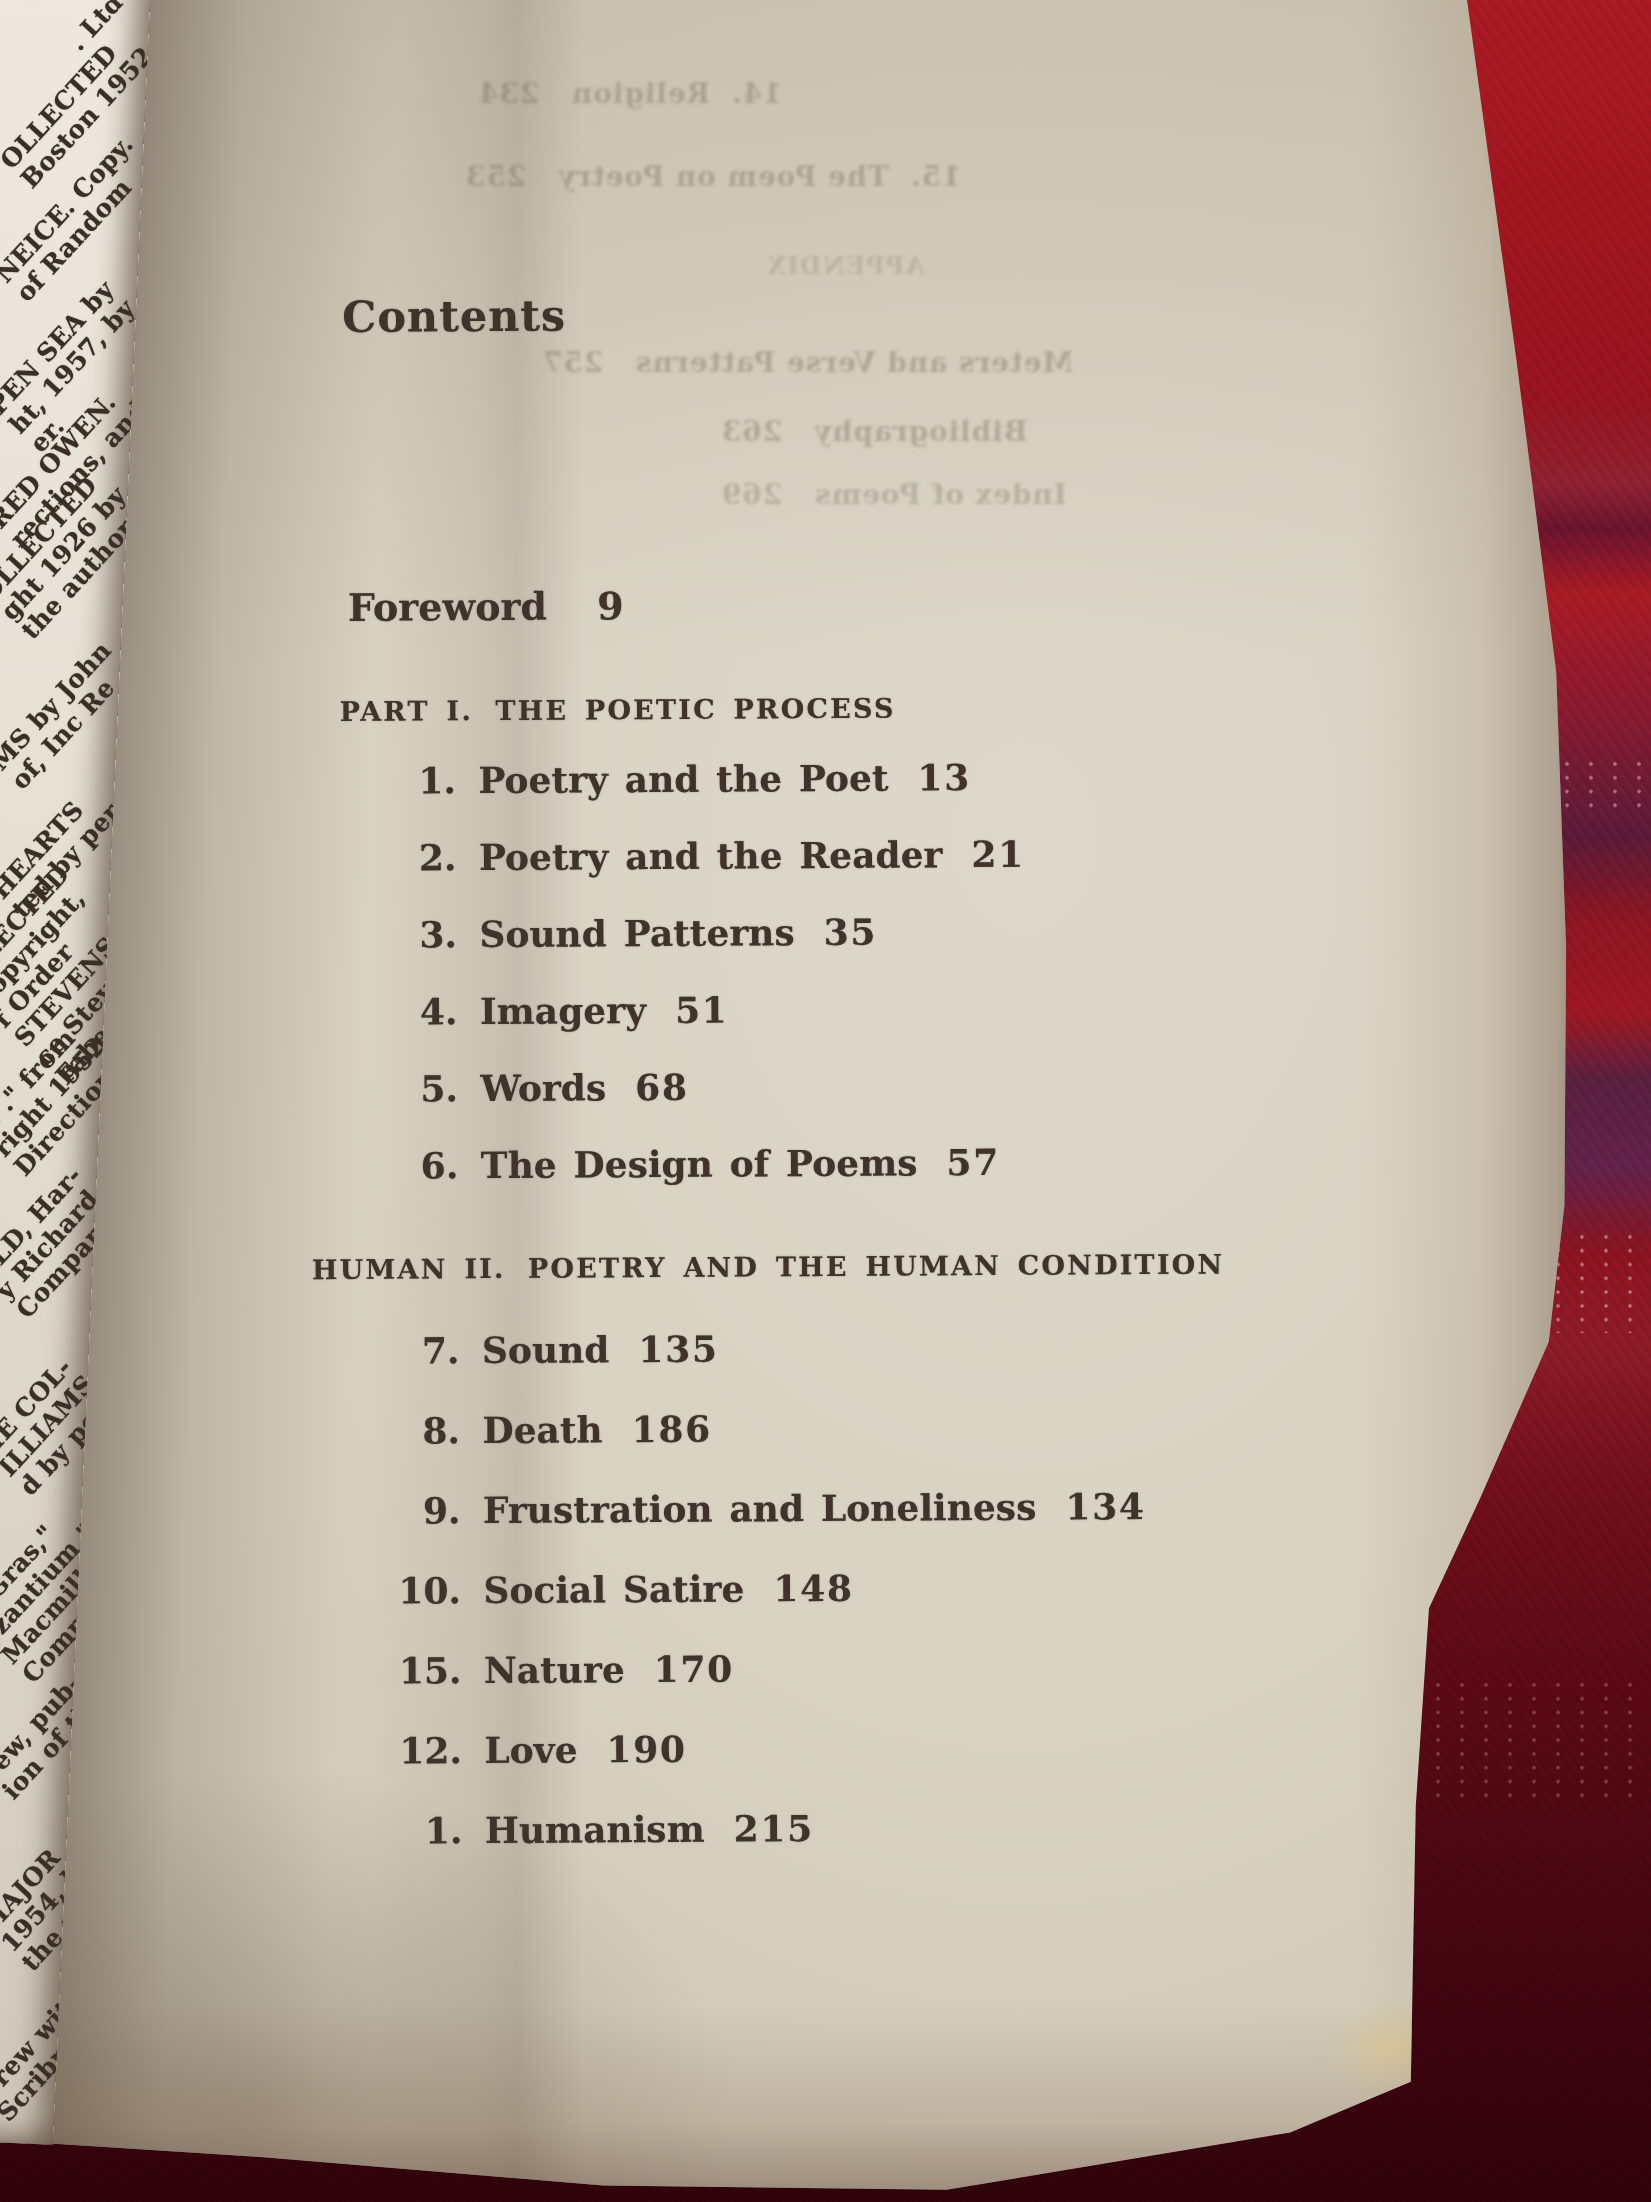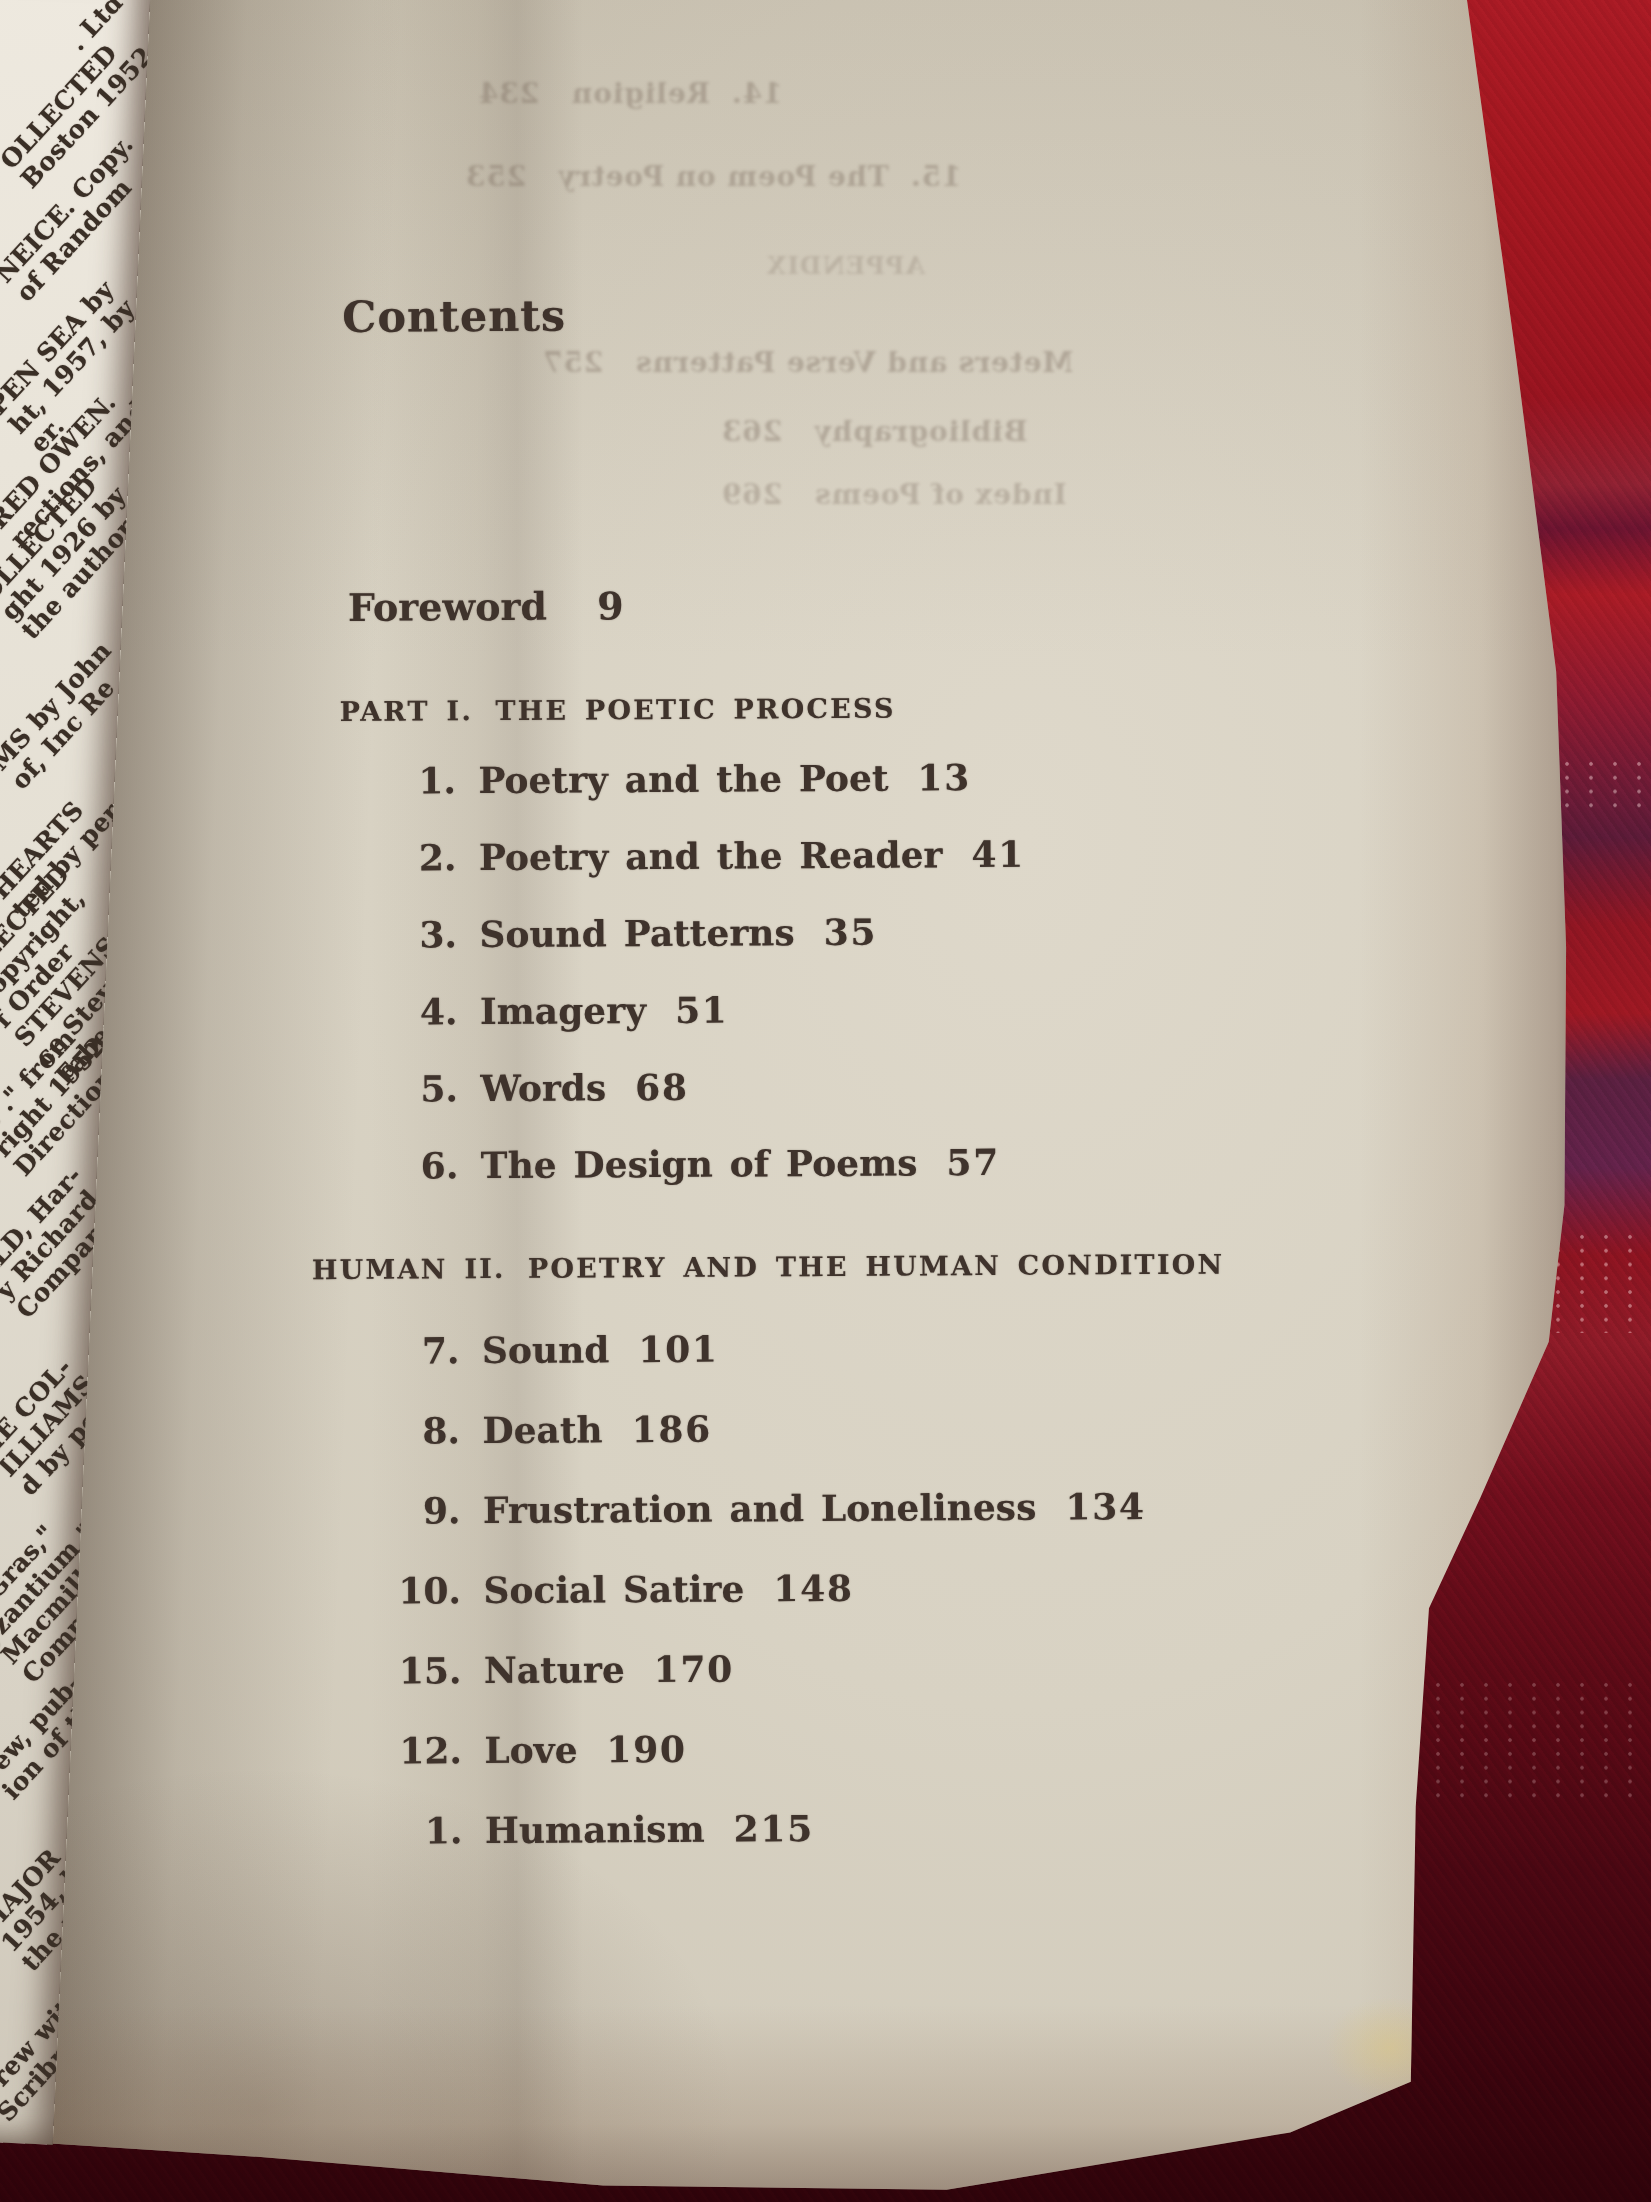--- a/index.html
+++ b/index.html
@@ -158,21 +158,21 @@
     </div>
     <div class="rows part1-rows">
         <div class="toc-row">
           <span class="toc-num">1.</span>
           <span class="toc-title">Poetry and the Poet</span>
           <span class="toc-page">13</span>
         </div>
         <div class="toc-row">
           <span class="toc-num">2.</span>
           <span class="toc-title">Poetry and the Reader</span>
-          <span class="toc-page">41</span>
+          <span class="toc-page">21</span>
         </div>
         <div class="toc-row">
           <span class="toc-num">3.</span>
           <span class="toc-title">Sound Patterns</span>
           <span class="toc-page">35</span>
         </div>
         <div class="toc-row">
           <span class="toc-num">4.</span>
           <span class="toc-title">Imagery</span>
           <span class="toc-page">51</span>
@@ -190,21 +190,21 @@
       </div>
 
     <div class="part-heading part2-heading">
       <span>HUMAN II.</span>
       <span>POETRY AND THE HUMAN CONDITION</span>
     </div>
     <div class="rows part2-rows">
         <div class="toc-row">
           <span class="toc-num">7.</span>
           <span class="toc-title">Sound</span>
-          <span class="toc-page">101</span>
+          <span class="toc-page">135</span>
         </div>
         <div class="toc-row">
           <span class="toc-num">8.</span>
           <span class="toc-title">Death</span>
           <span class="toc-page">186</span>
         </div>
         <div class="toc-row">
           <span class="toc-num">9.</span>
           <span class="toc-title">Frustration and Loneliness</span>
           <span class="toc-page">134</span>

